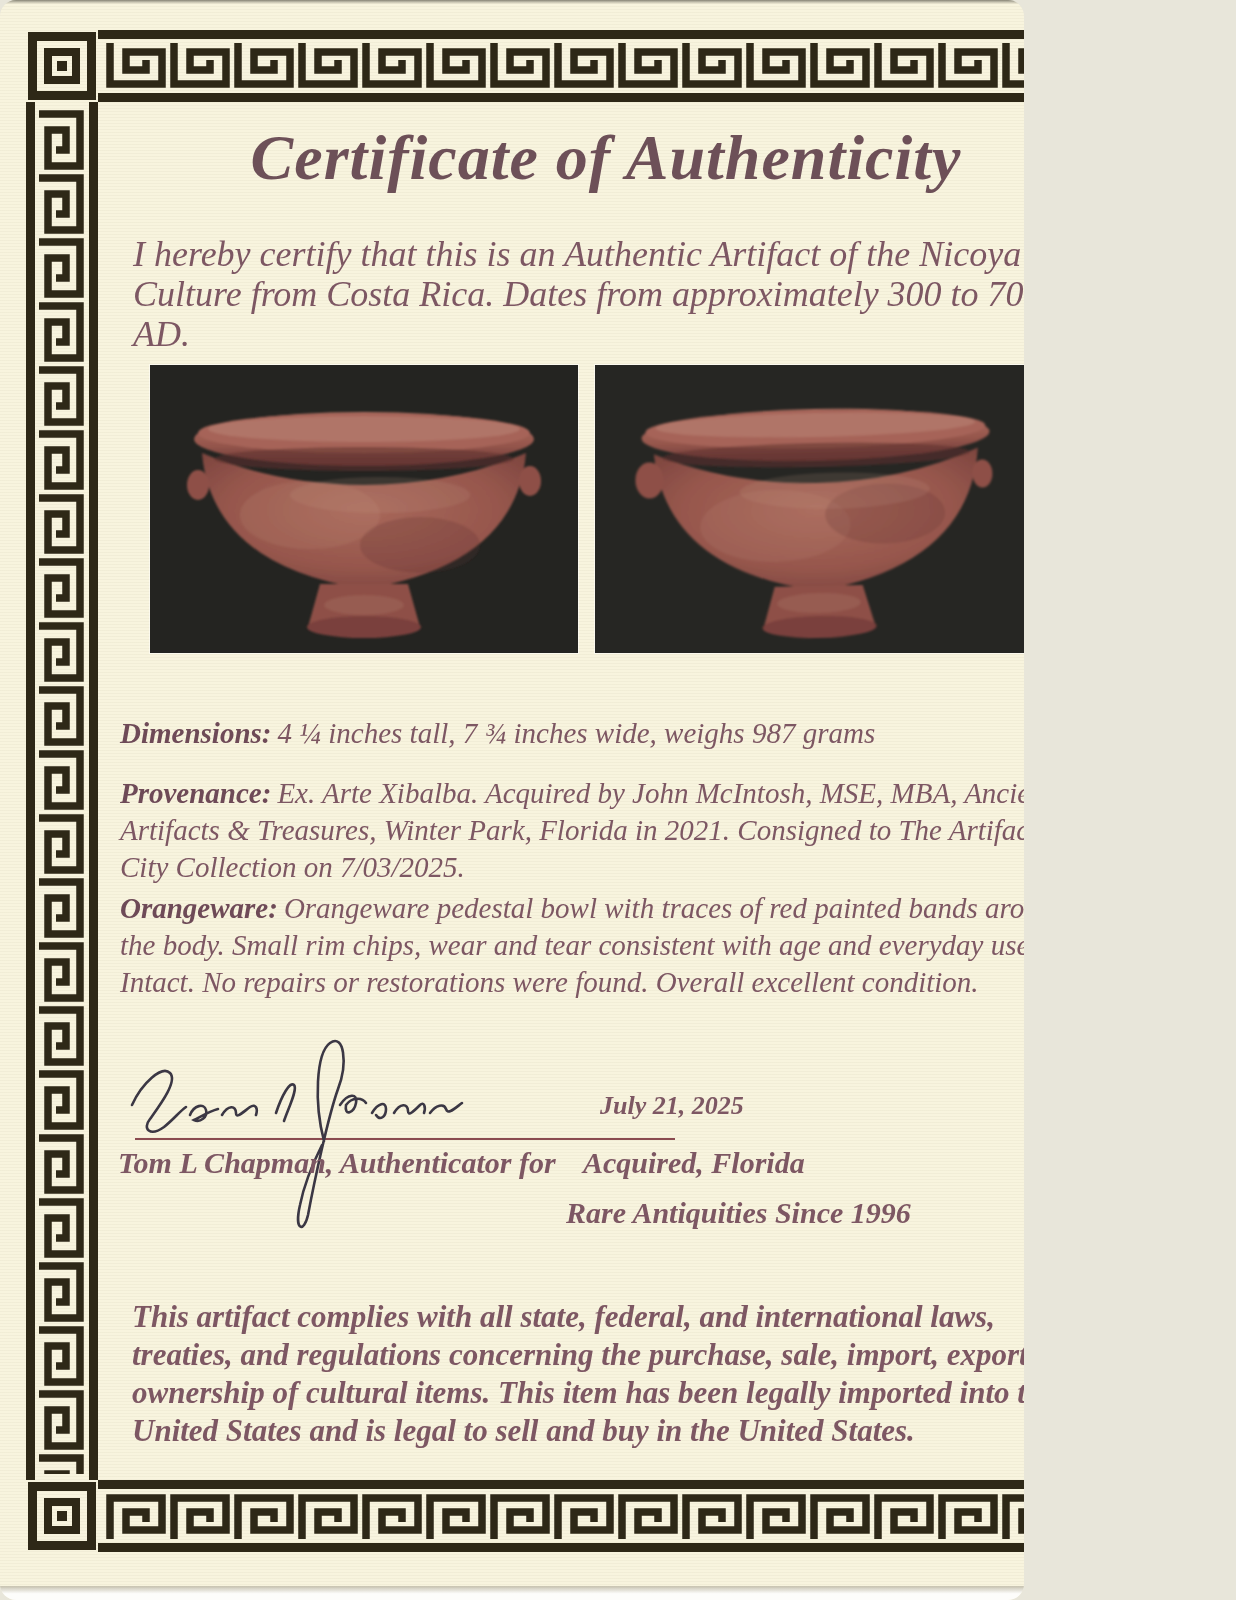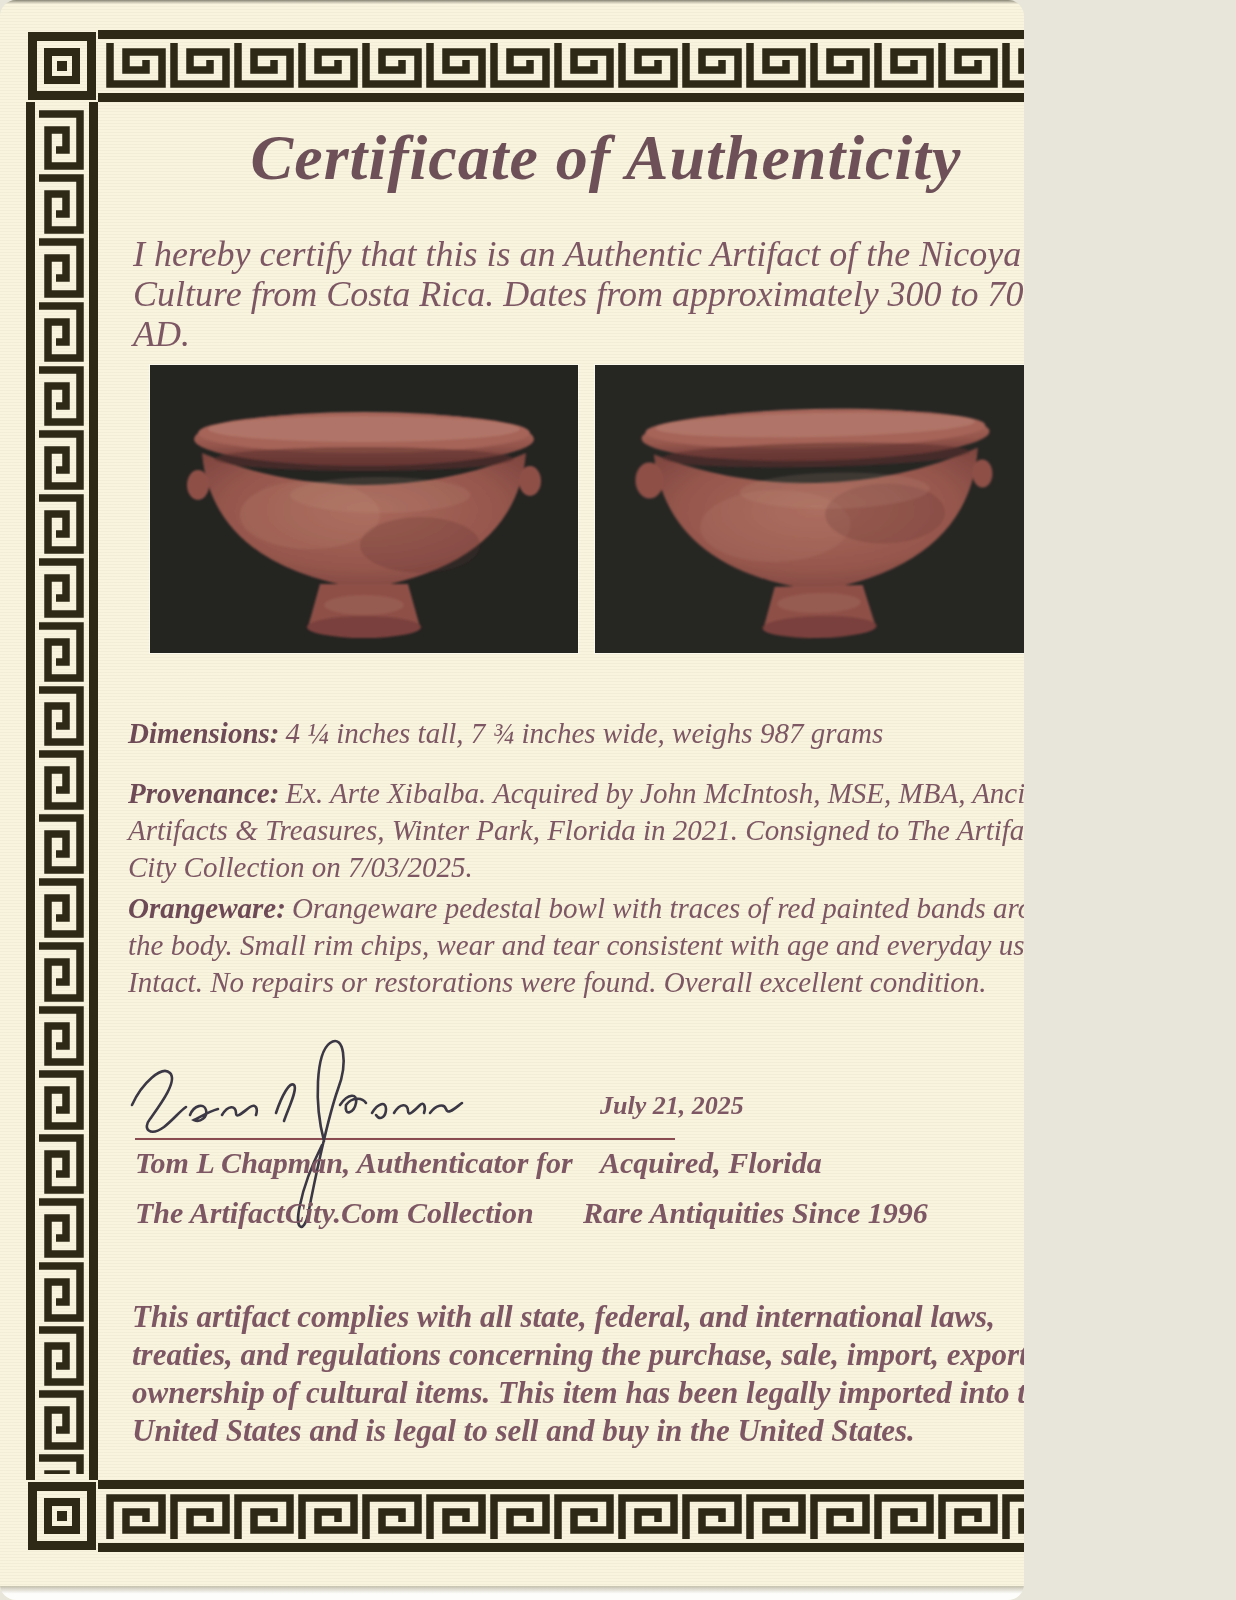--- a/index.html
+++ b/index.html
@@ -19,30 +19,30 @@
     font-size:64px;font-weight:bold;font-style:italic;color:#6d5058;letter-spacing:1px;
   }
   .intro{
     position:absolute;top:131px;left:33px;width:928px;margin:0;
     font-size:36px;font-style:italic;font-weight:normal;color:#7d5763;line-height:40px;
   }
   .photos{position:absolute;top:262px;left:0;width:100%;height:288px;}
   .photo{position:absolute;top:0;height:288px;box-shadow:0 0 0 1px rgba(255,255,255,.5);}
   .photo.left{left:50px;width:428px;}
   .photo.right{left:495px;width:440px;}
-  .section{position:absolute;left:28px;width:950px;margin:0;
+  .section{position:absolute;left:20px;width:950px;margin:0;
     font-size:29px;font-style:italic;color:#7d5763;line-height:37px;}
   .section .lbl{font-weight:bold;color:#6e4a57;margin-right:6px;}
   .sec-dimensions{top:612px;}
   .sec-provenance{top:672px;}
   .sec-description{top:787px;}
   .sig-line{position:absolute;left:35px;top:1035px;width:540px;height:2px;background:#8a4b50;}
   .sig-svg{position:absolute;left:18px;top:930px;pointer-events:none;}
   .sig-date{position:absolute;left:500px;top:988px;font-size:26px;font-weight:bold;font-style:italic;color:#7d5763;}
-  .sig-row{position:absolute;left:35px;width:960px;font-size:30px;font-weight:bold;font-style:italic;color:#7d5763;}
+  .sig-row{position:absolute;left:18px;width:960px;font-size:30px;font-weight:bold;font-style:italic;color:#7d5763;}
   .row1{top:1043px;} .row2{top:1093px;}
   .sig-row .cell-r{position:absolute;left:465px;top:0;}
   .row2 .cell-r{left:448px;}
   .compliance{position:absolute;left:20px;top:1183px;width:962px;margin:12px;
     font-size:31px;font-style:italic;font-weight:bold;color:#7d5763;line-height:38px;}
 </style>
 </head>
 <body>
 
 <div class="page">
@@ -199,21 +199,20 @@
     </svg>
 
     <div class="sig-date">July 21, 2025</div>
 
     <div class="sig-row row1">
       <span>Tom L Chapman, Authenticator for</span>
       <span class="cell-r">Acquired, Florida</span>
     </div>
 
     <div class="sig-row row2">
-      <span>The ArtifactCity.Com Collection</span>
       <span class="cell-r">Rare Antiquities Since 1996</span>
     </div>
 
     <p class="compliance">This artifact complies with all state, federal, and international laws, treaties, and regulations concerning the purchase, sale, import, export, and ownership of cultural items. This item has been legally imported into the United States and is legal to sell and buy in the United States.</p>
 
   </div>
 
   <div class="scan-edge-bottom"></div>
 </div>
 

